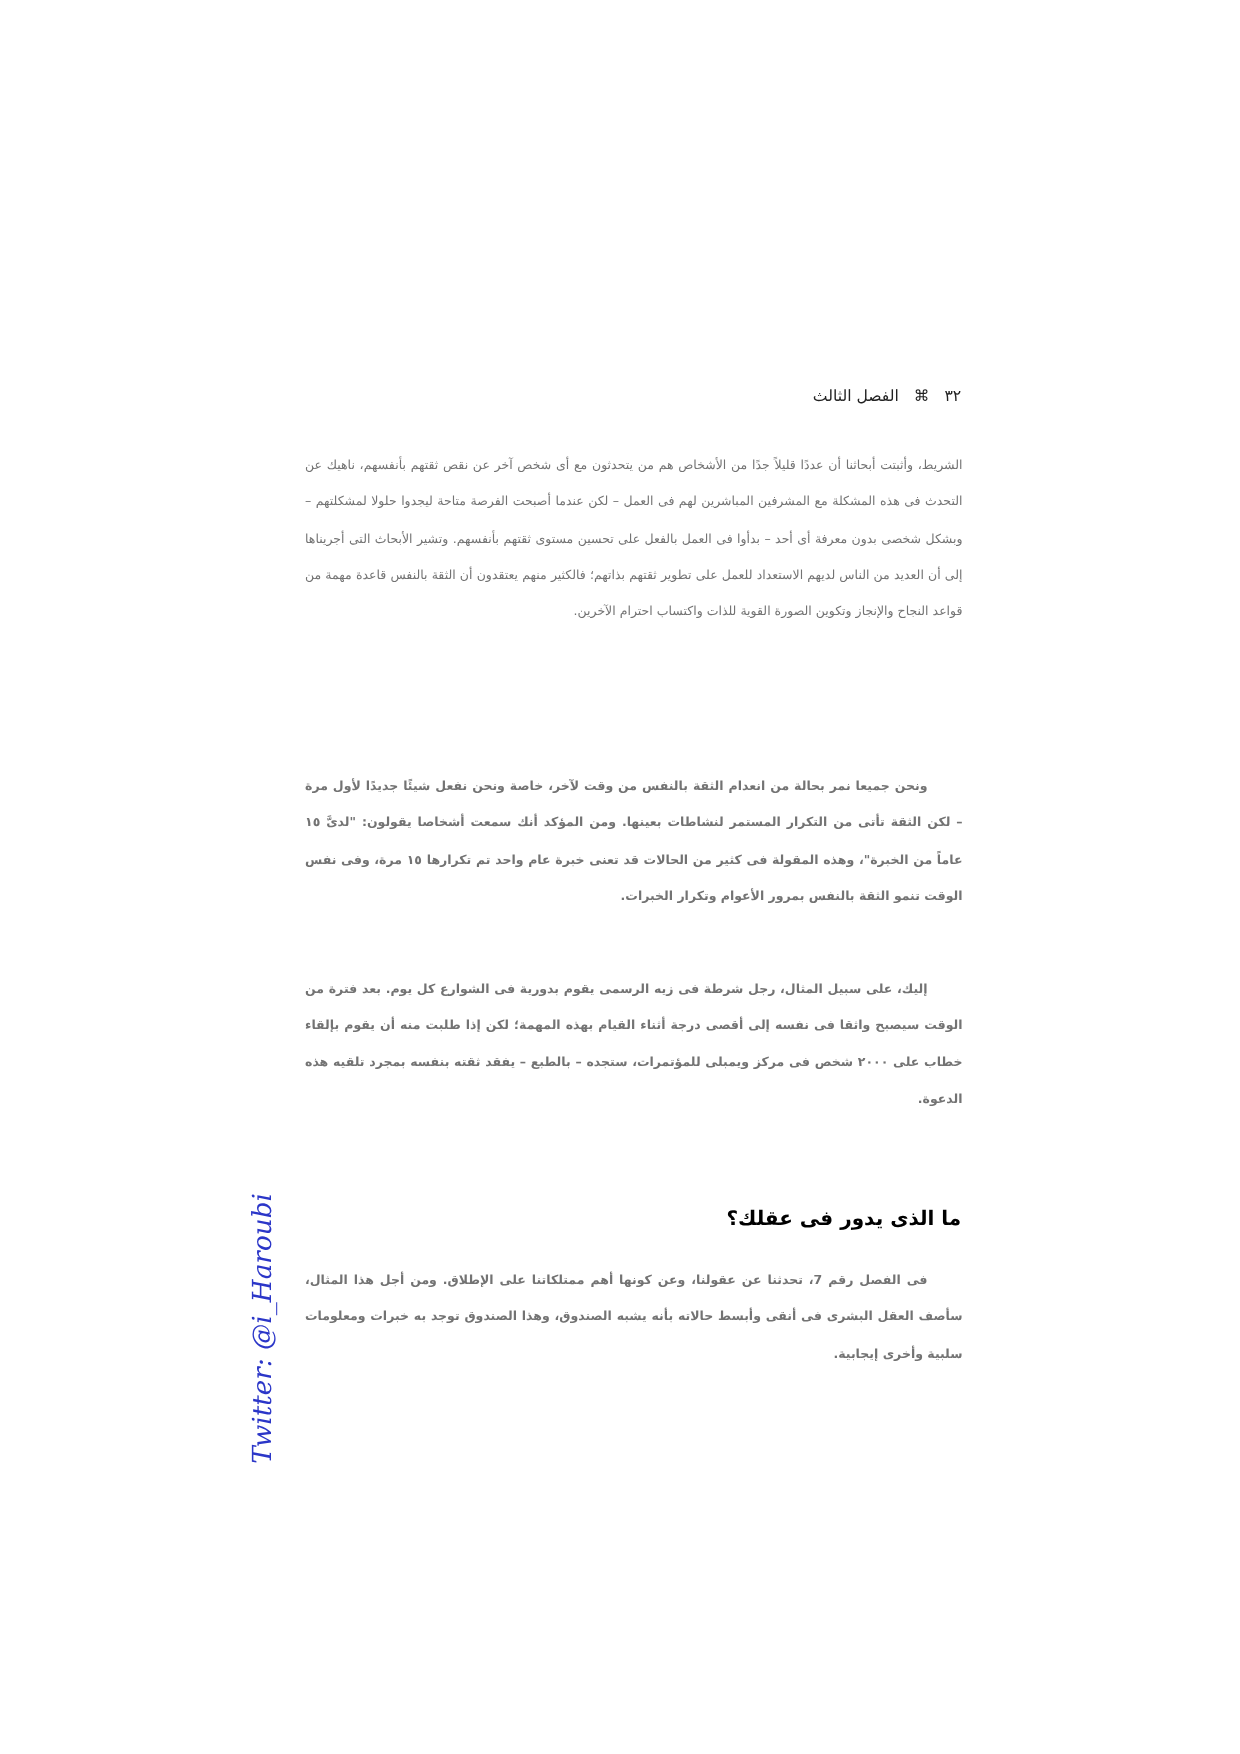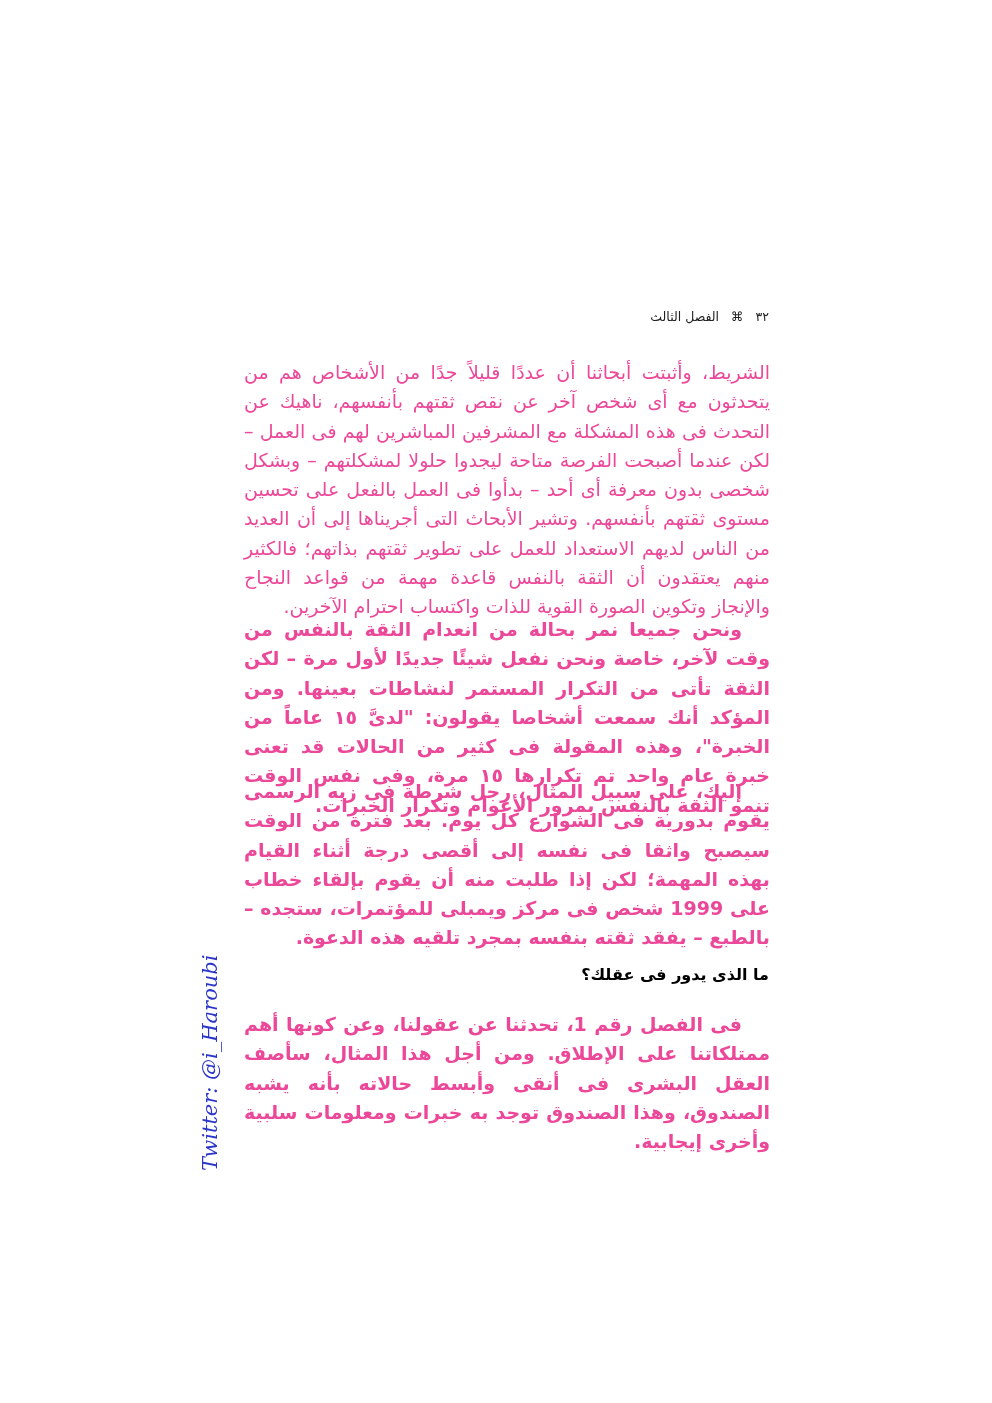--- a/index.html
+++ b/index.html
@@ -3,21 +3,21 @@
   <meta charset="utf-8">
   <style>
     html, body { margin: 0; padding: 0; background: #ffffff; }
     body { width: 992px; height: 1403px; position: relative; overflow: hidden;
            font-family: "DejaVu Sans", sans-serif; color: #111111; }
     .page { position: absolute; left: 0; top: 0; width: 992px; height: 1403px; background: #fff; margin-top: 19px; }
     .running-header { position: absolute; top: 290px; right: 223px; direction: rtl;
       font-size: 12.5px; line-height: 16px; color: #222; white-space: nowrap; }
     .running-header span { margin-left: 8px; }
     .textblock { position: absolute; left: 244px; width: 526px; direction: rtl; text-align: justify;
-      text-align-last: right; font-size: 19px; line-height: 29.3px; color: #ec4899; }
+      text-align-last: right; font-size: 10px; line-height: 29.3px; color: #737373; }
     .textblock p { margin: 0; }
     .indent { text-indent: 28px; font-weight: bold; }
     #p1 { top: 339px; }
     #p2 { top: 596px; }
     #p3 { top: 758px; }
     #h2 { position: absolute; top: 938px; right: 223px; direction: rtl; font-size: 16px;
       font-weight: bold; line-height: 36px; color: #000; white-space: nowrap; }
     #p4 { top: 991px; }
     .watermark { position: absolute; left: 198px; top: 1152px; transform-origin: left top;
       transform: rotate(-90deg); font-family: "DejaVu Serif", serif; font-style: italic;
@@ -36,24 +36,24 @@
 
   <div class="textblock" id="p1">
     <p>الشريط، وأثبتت أبحاثنا أن عددًا قليلاً جدًا من الأشخاص هم من يتحدثون مع أى شخص آخر عن نقص ثقتهم بأنفسهم، ناهيك عن التحدث فى هذه المشكلة مع المشرفين المباشرين لهم فى العمل – لكن عندما أصبحت الفرصة متاحة ليجدوا حلولا لمشكلتهم – وبشكل شخصى بدون معرفة أى أحد – بدأوا فى العمل بالفعل على تحسين مستوى ثقتهم بأنفسهم. وتشير الأبحاث التى أجريناها إلى أن العديد من الناس لديهم الاستعداد للعمل على تطوير ثقتهم بذاتهم؛ فالكثير منهم يعتقدون أن الثقة بالنفس قاعدة مهمة من قواعد النجاح والإنجاز وتكوين الصورة القوية للذات واكتساب احترام الآخرين.</p>
   </div>
 
   <div class="textblock" id="p2">
     <p class="indent">ونحن جميعا نمر بحالة من انعدام الثقة بالنفس من وقت لآخر، خاصة ونحن نفعل شيئًا جديدًا لأول مرة – لكن الثقة تأتى من التكرار المستمر لنشاطات بعينها. ومن المؤكد أنك سمعت أشخاصا يقولون: "لدىَّ ١٥ عاماً من الخبرة"، وهذه المقولة فى كثير من الحالات قد تعنى خبرة عام واحد تم تكرارها ١٥ مرة، وفى نفس الوقت تنمو الثقة بالنفس بمرور الأعوام وتكرار الخبرات.</p>
   </div>
 
   <div class="textblock" id="p3">
-    <p class="indent">إليك، على سبيل المثال، رجل شرطة فى زيه الرسمى يقوم بدورية فى الشوارع كل يوم. بعد فترة من الوقت سيصبح واثقا فى نفسه إلى أقصى درجة أثناء القيام بهذه المهمة؛ لكن إذا طلبت منه أن يقوم بإلقاء خطاب على 1999 شخص فى مركز ويمبلى للمؤتمرات، ستجده – بالطبع – يفقد ثقته بنفسه بمجرد تلقيه هذه الدعوة.</p>
+    <p class="indent">إليك، على سبيل المثال، رجل شرطة فى زيه الرسمى يقوم بدورية فى الشوارع كل يوم. بعد فترة من الوقت سيصبح واثقا فى نفسه إلى أقصى درجة أثناء القيام بهذه المهمة؛ لكن إذا طلبت منه أن يقوم بإلقاء خطاب على ٢٠٠٠ شخص فى مركز ويمبلى للمؤتمرات، ستجده – بالطبع – يفقد ثقته بنفسه بمجرد تلقيه هذه الدعوة.</p>
   </div>
 
   <div id="h2">ما الذى يدور فى عقلك؟</div>
 
   <div class="textblock" id="p4">
-    <p class="indent">فى الفصل رقم 1، تحدثنا عن عقولنا، وعن كونها أهم ممتلكاتنا على الإطلاق. ومن أجل هذا المثال، سأصف العقل البشرى فى أنقى وأبسط حالاته بأنه يشبه الصندوق، وهذا الصندوق توجد به خبرات ومعلومات سلبية وأخرى إيجابية.</p>
+    <p class="indent">فى الفصل رقم 7، تحدثنا عن عقولنا، وعن كونها أهم ممتلكاتنا على الإطلاق. ومن أجل هذا المثال، سأصف العقل البشرى فى أنقى وأبسط حالاته بأنه يشبه الصندوق، وهذا الصندوق توجد به خبرات ومعلومات سلبية وأخرى إيجابية.</p>
   </div>
 
   <div class="watermark">Twitter: @i_Haroubi</div>
 
 </div>
 
 </body></html>

